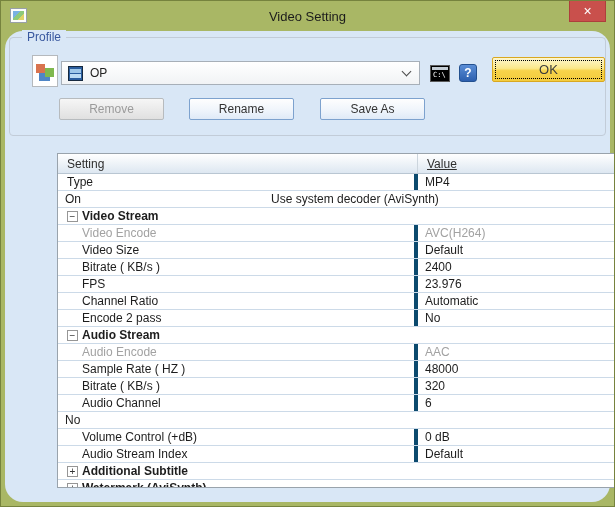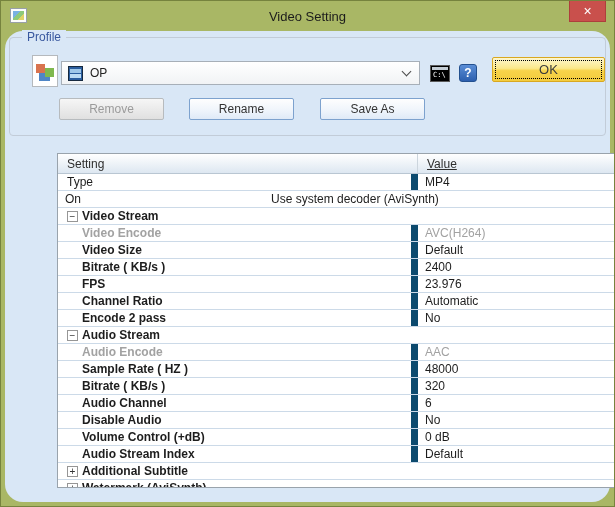--- a/index.html
+++ b/index.html
@@ -82,22 +82,22 @@
     border-bottom:1px solid #b9c6d2;box-sizing:border-box;}
   .th{box-sizing:border-box;padding:3px 0 0 9px;color:#2e2e2e;}
   .th.col-setting{width:360px;border-right:1px solid #ccd5dd;}
   .th.col-value{flex:1;text-decoration:underline;}
 
   .tbody{position:absolute;left:0;top:20px;right:17px;bottom:0;overflow:hidden;background:#fff;}
   .trow{height:17px;display:flex;align-items:center;border-bottom:1px solid #ccdae8;
     box-sizing:border-box;}
   .cell{height:100%;display:flex;align-items:center;box-sizing:border-box;overflow:hidden;
     white-space:nowrap;}
-  .cell.setting{width:360px;border-right:7px solid #0c4a6e;padding-left:9px;}
-  .trow.indent1 .cell.setting{padding-left:24px;font-weight:bold;}
+  .cell.setting{width:360px;border-right:4px solid #0c4a6e;padding-left:9px;}
+  .trow.indent1 .cell.setting{padding-left:24px;}
   .cell.value{flex:1;padding-left:7px;}
   .trow.muted{color:#a2a2a2;}
   .trow.group{font-weight:bold;}
   .toggle-box{flex:0 0 auto;width:11px;height:11px;margin:0 4px 0 9px;background:#fff;
     border:1px solid #969696;box-sizing:border-box;font-size:10px;line-height:9px;
     text-align:center;font-weight:normal;color:#333;}
 
   .vscroll{position:absolute;top:20px;right:0;bottom:0;width:17px;background:#f0f0f0;
     border-left:1px solid #e2e2e2;box-sizing:border-box;}
   .scroll-btn{position:absolute;left:0;right:0;height:17px;display:flex;align-items:center;
@@ -203,21 +203,20 @@
           </div>
           <div class="trow item indent1">
             <div class="cell setting">Bitrate ( KB/s )</div>
             <div class="cell value">320</div>
           </div>
           <div class="trow item indent1">
             <div class="cell setting">Audio Channel</div>
             <div class="cell value">6</div>
           </div>
           <div class="trow item indent1">
-            <div class="cell setting">Disable Audio</div>
             <div class="cell value">No</div>
           </div>
           <div class="trow item indent1">
             <div class="cell setting">Volume Control (+dB)</div>
             <div class="cell value">0 dB</div>
           </div>
           <div class="trow item indent1">
             <div class="cell setting">Audio Stream Index</div>
             <div class="cell value">Default</div>
           </div>

